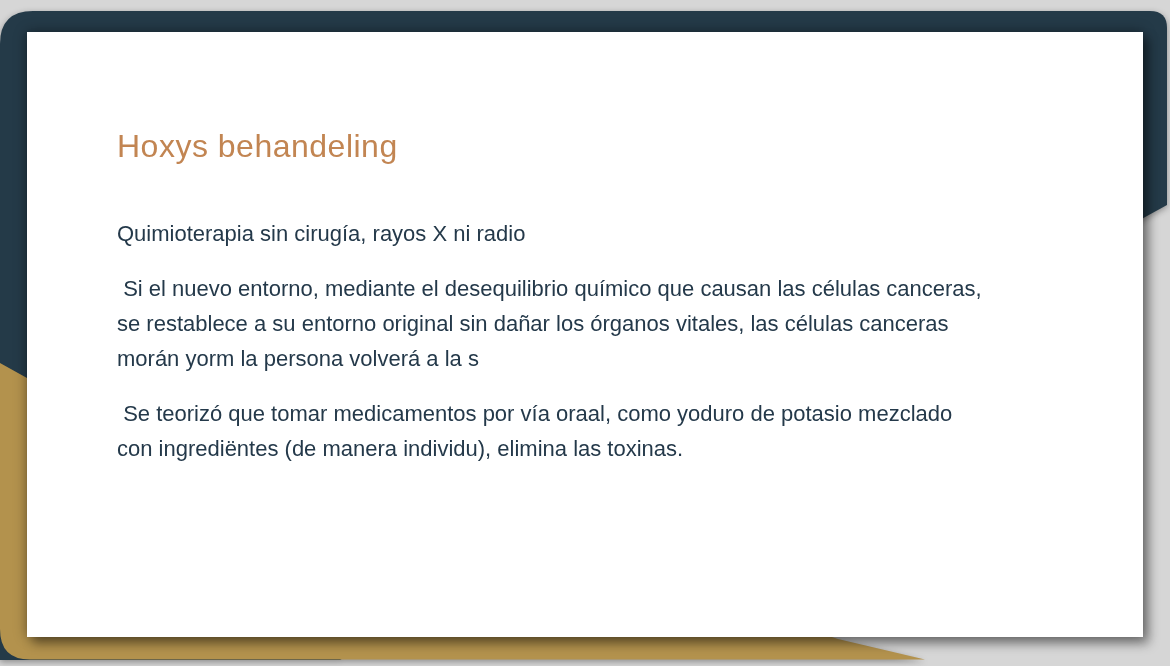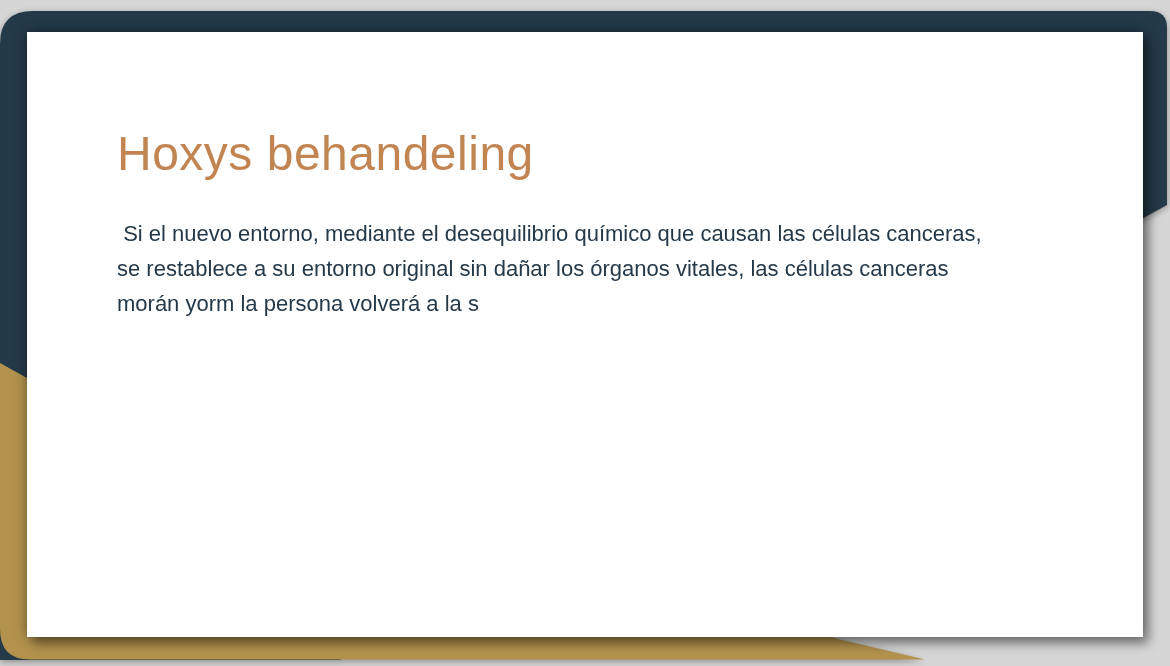--- a/index.html
+++ b/index.html
@@ -30,21 +30,21 @@
     width: 1116px;
     height: 605px;
     background: #ffffff;
     box-shadow: 0 0 12px rgba(0,0,0,0.40), 6px 7px 10px rgba(0,0,0,0.35);
   }
   .slide-title {
     position: absolute;
     left: 90px;
     top: 98px;
     margin: 0;
-    font-size: 48px;
+    font-size: 32px;
     font-weight: 400;
     line-height: 1;
     color: #c28552;
     letter-spacing: 0.5px;
     white-space: nowrap;
   }
   .body-text {
     position: absolute;
     left: 90px;
     top: 184px;
@@ -65,19 +65,22 @@
 
   <svg class="bg-shapes" viewBox="0 0 1170 666" xmlns="http://www.w3.org/2000/svg" aria-hidden="true">
     <path d="M 0 44 Q 0 11 33 11 L 1150 11 Q 1167 11 1167 28 L 1167 205 L 340 660 L 0 660 Z" fill="#243a48"></path>
     <path d="M 0 363 L 27 378 L 838 639 L 925 659.5 L 30 659.5 Q 0 659.5 0 629 Z" fill="#b3924d"></path>
   </svg>
 
   <div class="content-panel">
     <h1 class="slide-title">Hoxys behandeling</h1>
 
     <div class="body-text">
+      <p>Quimioterapia sin cirugía, rayos X ni radio</p>
       <p> Si el nuevo entorno, mediante el desequilibrio químico que causan las células canceras,
 se restablece a su entorno original sin dañar los órganos vitales, las células canceras
 morán yorm la persona volverá a la s</p>
+      <p> Se teorizó que tomar medicamentos por vía oraal, como yoduro de potasio mezclado
+con ingrediëntes (de manera individu), elimina las toxinas.</p>
     </div>
   </div>
 
 </div>
 
 </body></html>

